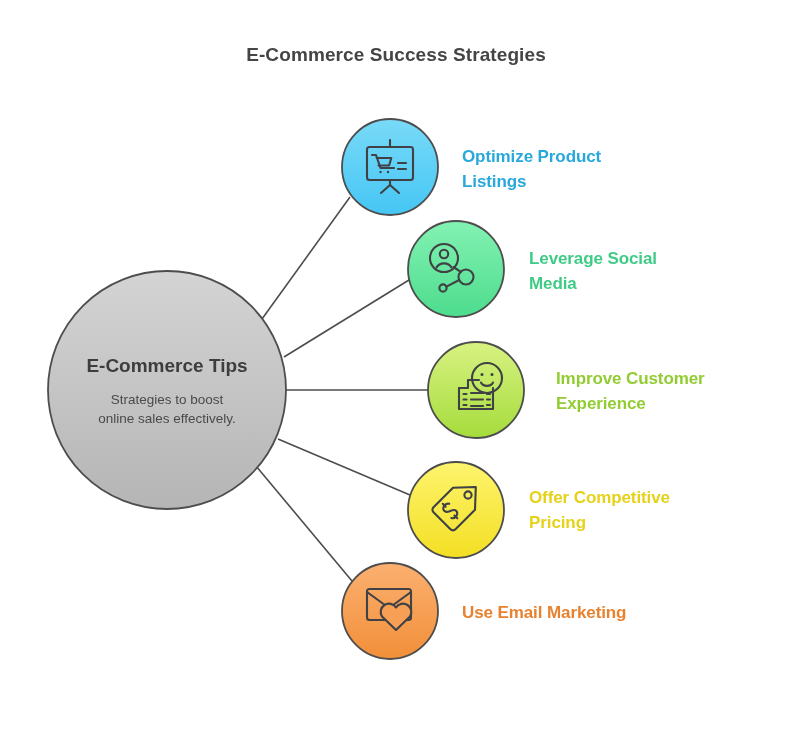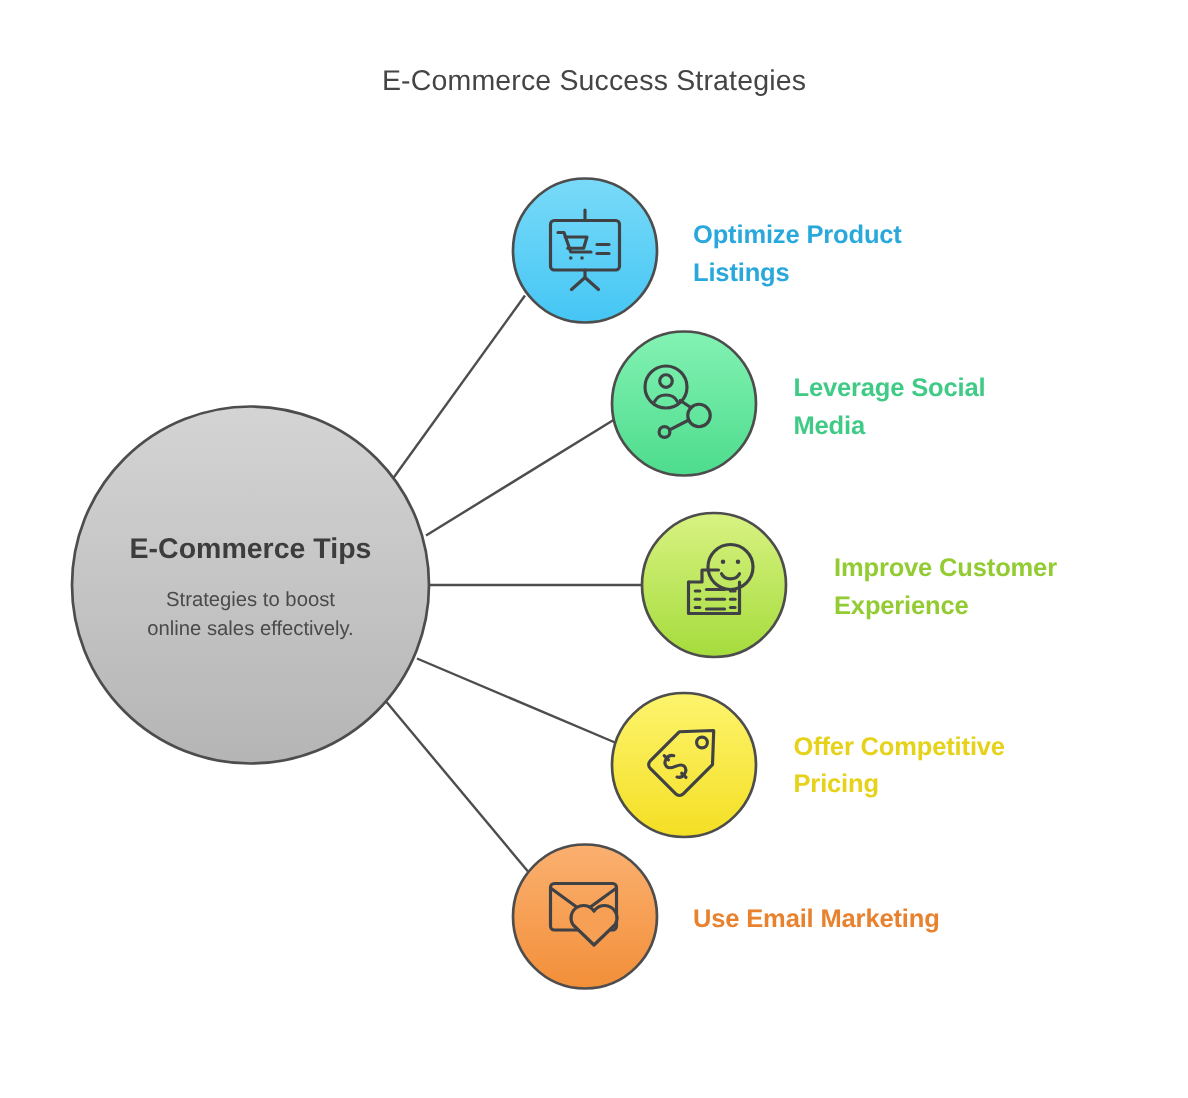--- a/index.html
+++ b/index.html
@@ -16,21 +16,21 @@
     -webkit-font-smoothing: antialiased;
   }
 
   #diagram-title {
     position: absolute;
     top: 44px;
     left: 0;
     width: 792px;
     text-align: center;
     font-size: 19px;
-    font-weight: 400;
+    font-weight: 700;
     color: #454545;
     letter-spacing: 0.1px;
   }
 
   #canvas {
     position: absolute;
     inset: 0;
     width: 792px;
     height: 732px;
   }

